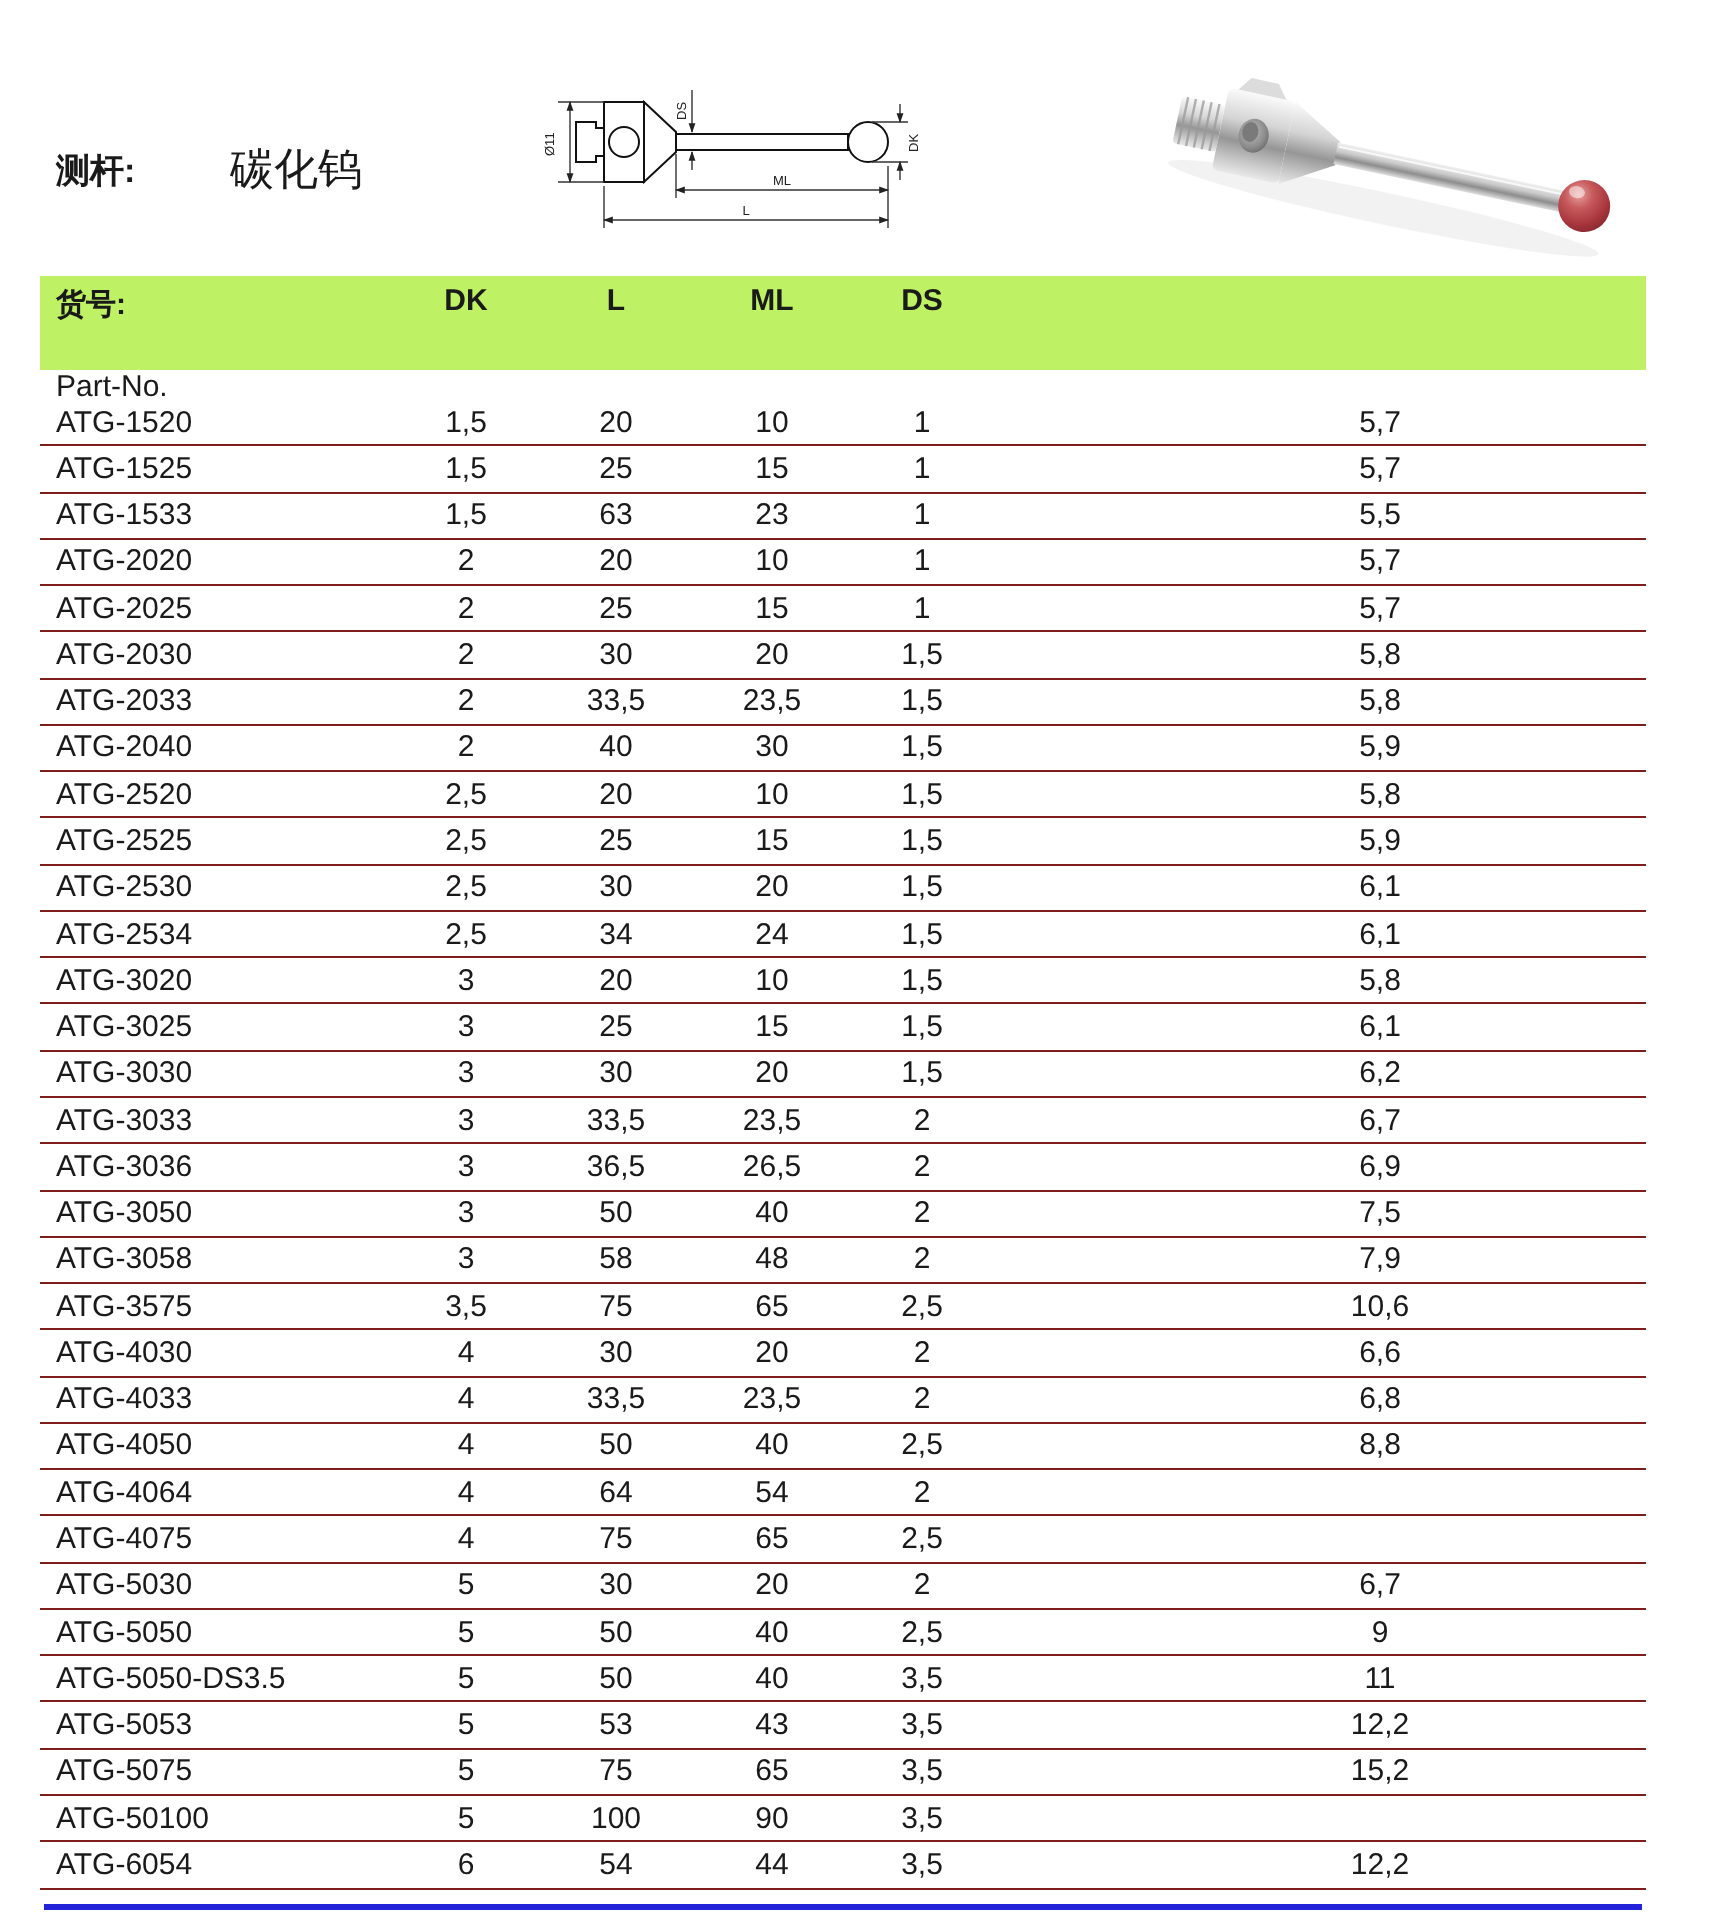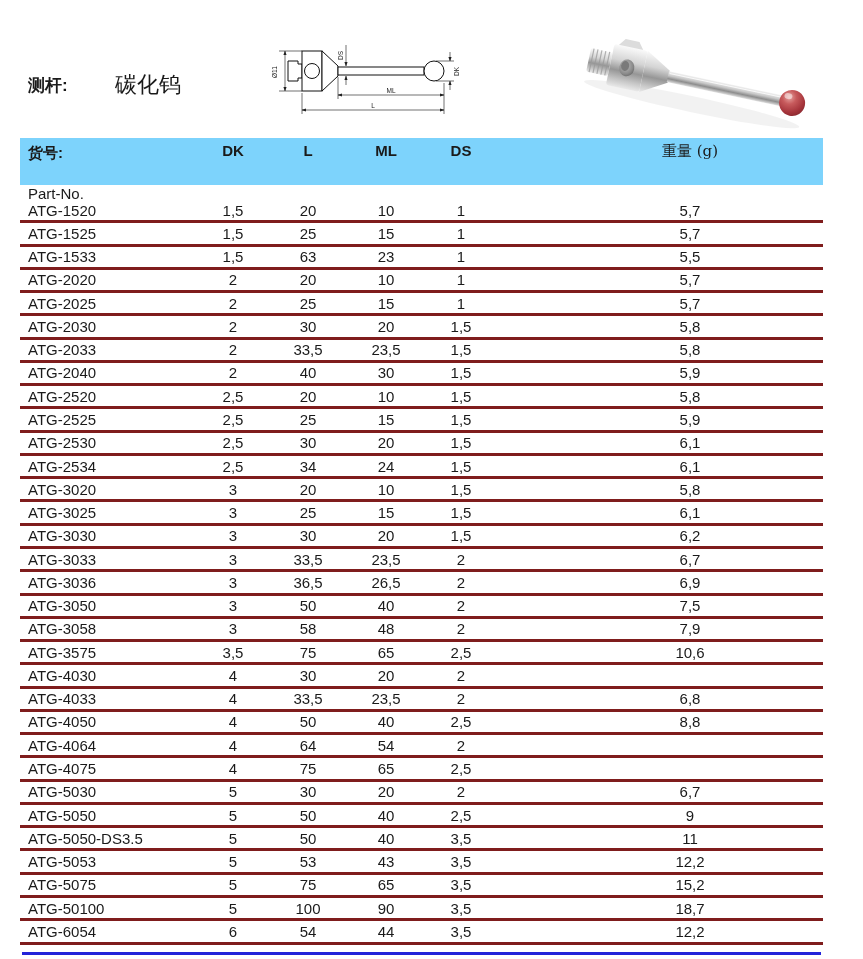--- a/index.html
+++ b/index.html
@@ -13,32 +13,32 @@
   .spec-key { font-weight:bold; font-size:17px; width:87px; }
   .spec-val { font-family:"DejaVu Serif", serif; font-size:22px; }
 
   
   .drawing { position:absolute; left:262px; top:44px; }
   .photo   { position:absolute; left:578px; top:36px; }
   .dim-label { font-family:"Liberation Sans", sans-serif; font-size:6.5px; fill:#222; }
 
   
   .thead { position:absolute; left:20px; top:138px; width:803px; height:47px;
-           background:#7dd3fc; display:grid;
+           background:#bef264; display:grid;
            grid-template-columns:173px 80px 70px 86px 64px 330px; }
   .thead .c { padding-top:4px; font-weight:bold; font-size:15px; text-align:center; }
   .thead .part { text-align:left; padding-left:8px; font-weight:normal; }
   .thead .part .zh { font-weight:bold; font-size:15px; line-height:21px; }
   .thead .part .en { font-size:15px; line-height:21px;margin-top:20px; }
   .thead .wt { font-weight:normal; font-family:"DejaVu Serif", serif; padding-left:64px; }
 
   
   .tbody { position:absolute; left:20px; top:200px; width:803px; }
   .row { display:grid; grid-template-columns:173px 80px 70px 86px 64px 330px;
-         height:23.28px; align-items:center; border-bottom:3px solid #7f1d1d;
+         height:23.28px; align-items:center; border-bottom:1px solid #7f1d1d;
          font-size:15px; }
   .row .part { padding-left:8px; white-space:nowrap; }
   .row .num  { text-align:center; }
   .row .wt   { padding-left:64px; }
 
   .blue-rule { position:absolute; left:22px; top:952px; width:799px; height:3px;
                background:#2323d9; }
 </style>
 </head>
 <body>
@@ -143,21 +143,20 @@
 
   <div class="thead">
     <div class="c part">
       <div class="zh">货号:</div>
       <div class="en">Part-No.</div>
     </div>
     <div class="c">DK</div>
     <div class="c">L</div>
     <div class="c">ML</div>
     <div class="c">DS</div>
-    <div class="c wt">重量 (g)</div>
   </div>
 
   <div class="tbody">
     <div class="row">
       <div class="part">ATG-1520</div>
       <div class="num">1,5</div>
       <div class="num">20</div>
       <div class="num">10</div>
       <div class="num">1</div>
       <div class="num wt">5,7</div>
@@ -333,20 +332,21 @@
       <div class="num">2,5</div>
       <div class="num wt">10,6</div>
     </div>
 
     <div class="row">
       <div class="part">ATG-4030</div>
       <div class="num">4</div>
       <div class="num">30</div>
       <div class="num">20</div>
       <div class="num">2</div>
+      <div class="num wt">6,6</div>
     </div>
 
     <div class="row">
       <div class="part">ATG-4033</div>
       <div class="num">4</div>
       <div class="num">33,5</div>
       <div class="num">23,5</div>
       <div class="num">2</div>
       <div class="num wt">6,8</div>
     </div>
@@ -420,21 +420,20 @@
       <div class="num">3,5</div>
       <div class="num wt">15,2</div>
     </div>
 
     <div class="row">
       <div class="part">ATG-50100</div>
       <div class="num">5</div>
       <div class="num">100</div>
       <div class="num">90</div>
       <div class="num">3,5</div>
-      <div class="num wt">18,7</div>
     </div>
 
     <div class="row">
       <div class="part">ATG-6054</div>
       <div class="num">6</div>
       <div class="num">54</div>
       <div class="num">44</div>
       <div class="num">3,5</div>
       <div class="num wt">12,2</div>
     </div>

